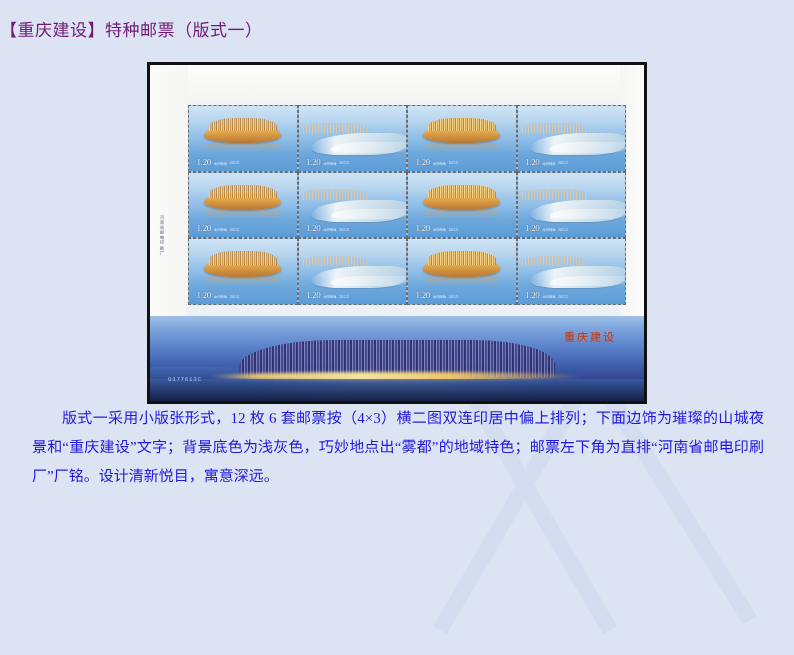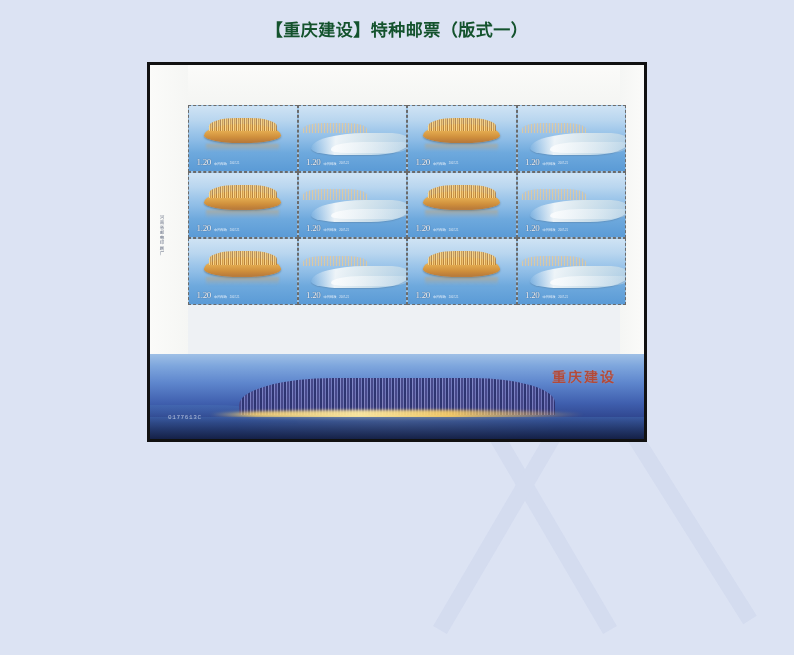--- a/index.html
+++ b/index.html
@@ -26,36 +26,36 @@
     pointer-events: none;
     opacity: .55;
   }
   .watermark svg { width: 100%; height: 100%; display: block; }
 
   
   .page-title {
     position: absolute;
     left: 0; right: 0;
     top: 16px;
-    text-align: center;
+    text-align: left;
     font-family: "Liberation Sans", "DejaVu Sans", sans-serif;
-    font-weight: bold;
+    font-weight: normal;
     font-size: 17px;
     letter-spacing: .5px;
-    color: #14532d;
+    color: #701a75;
     white-space: nowrap;
   }
 
   
   .figure {
     position: absolute;
     left: 147px;
     top: 62px;
     width: 500px;
-    height: 380px;
+    height: 342px;
     border: 3px solid #111111;
     box-sizing: border-box;
     background: #ffffff;
     overflow: hidden;
   }
   .sheet-inner {
     position: absolute;
     inset: 0;
     background:
       linear-gradient(180deg,#fdfdfb 0%, #f7f8f6 38%, #eef1f4 47%, #eef1f4 100%);
@@ -276,21 +276,21 @@
     width: 30%; height: 22%;
     background: linear-gradient(180deg, rgba(70,110,180,.55), rgba(30,50,110,.2));
     border-radius: 0 60% 0 0 / 0 100% 0 0;
   }
   .sheet-caption {
     position: absolute;
     right: 28px;
     top: 12px;
     font-family: Liberation Sans, sans-serif;
     font-weight: bold;
-    font-size: 14px;
+    font-size: 11px;
     letter-spacing: 2px;
     color: #b24a3a;
     text-shadow: 0 0 1px rgba(255,255,255,.25);
   }
   .sheet-serial {
     position: absolute;
     left: 18px;
     bottom: 18px;
     font-family: "Liberation Mono", monospace;
     font-size: 6px;
@@ -477,13 +477,14 @@
       <div class="skyline"></div>
       <div class="glow-strip"></div>
       <div class="river"></div>
       <div class="sheet-caption">重庆建设</div>
       <div class="sheet-serial">0177613C</div>
     </div>
   </div>
 </div>
 
 <div class="body-copy">
+  <p>版式一采用小版张形式，12 枚 6 套邮票按（4×3）横二图双连印居中偏上排列；下面边饰为璀璨的山城夜景和“重庆建设”文字；背景底色为浅灰色，巧妙地点出“雾都”的地域特色；邮票左下角为直排“河南省邮电印刷厂”厂铭。设计清新悦目，寓意深远。</p>
 </div>
 
 </body></html>

